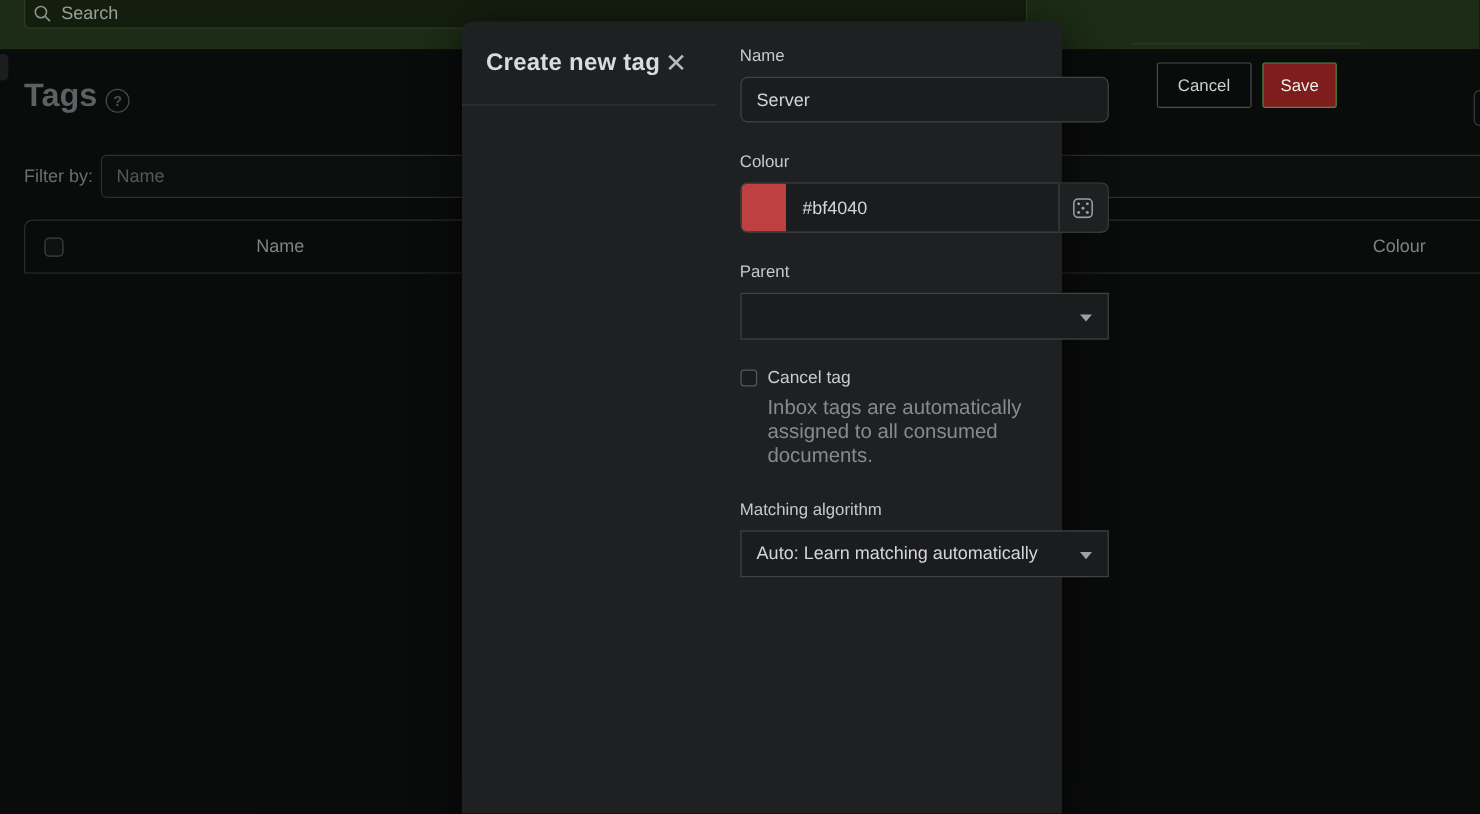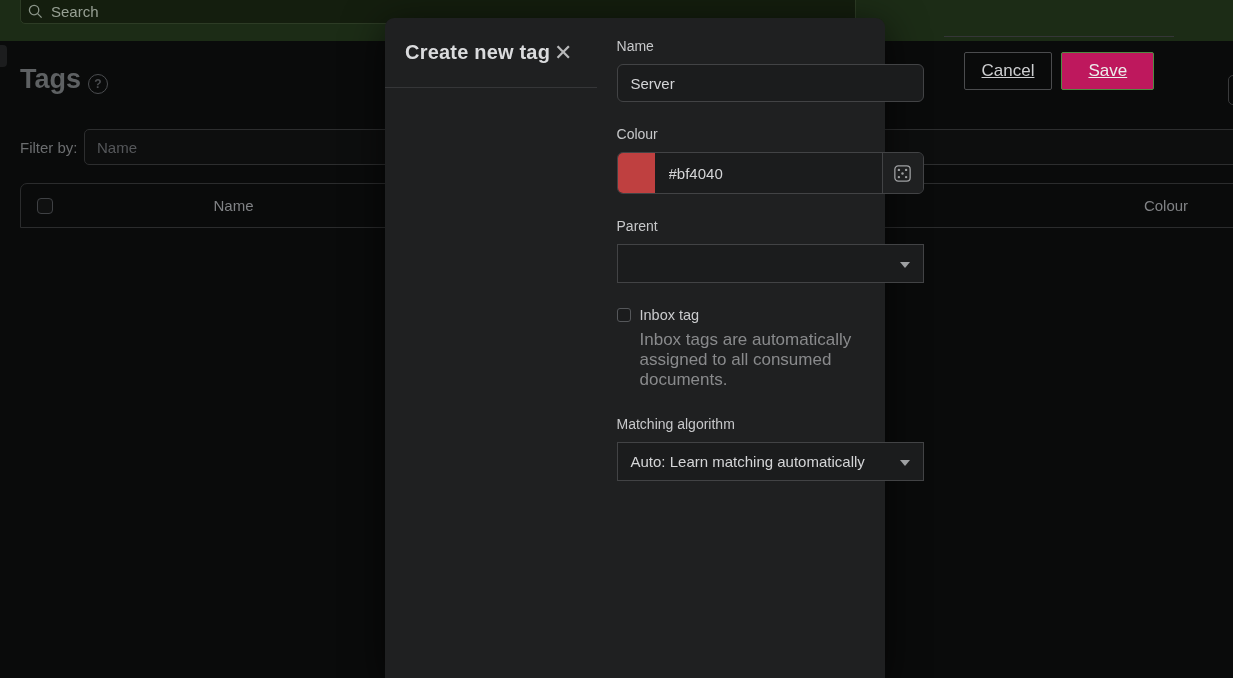--- a/index.html
+++ b/index.html
@@ -79,23 +79,23 @@
   .check-label { font-size:14.5px; color:#cbccce; }
   .check-hint { margin:7px 0 0 23px; font-size:17px; color:#898a8c; }
   
   .perm-box { height:40px; border:1px solid #3c3d3f; border-radius:6px; display:flex;
               align-items:center; justify-content:space-between; padding:0 14px;
               cursor:pointer; margin-bottom:0; }
   .perm-label { font-size:15px; color:#3f9244; }
   
   .modal-footer { flex:0 0 auto; margin-top:18px; border-top:1px solid #353638;
                   padding:15px 20px; display:flex; justify-content:flex-end; gap:9px; }
-  .btn { height:38px; border-radius:2px; font-size:17px; cursor:pointer; font-family:inherit;text-decoration:underline; }
+  .btn { height:38px; border-radius:2px; font-size:14px; cursor:pointer; font-family:inherit; }
   .btn-cancel { background:transparent; border:1px solid #4b4c4e; color:#cdced0; padding:0 17px; }
-  .btn-save { background:#be185d; border:1px solid #4f8b42; color:#eceeec; padding:0 26px; }
+  .btn-save { background:#7f1d1d; border:1px solid #4f8b42; color:#eceeec; padding:0 14px; }
 </style>
 </head>
 <body>
 
 <div class="navbar">
   <div class="searchbox">
     <div class="inner">
       <span style="display:flex;">
         <svg width="15" height="15" viewBox="0 0 16 16" fill="none">
           <circle cx="6.5" cy="6.5" r="5" stroke="#8c968a" stroke-width="1.4"></circle>
@@ -163,21 +163,21 @@
       <label class="flabel">Parent</label>
       <div class="select">
         <span class="sel-value"></span>
         <span class="caret"></span>
       </div>
     </div>
 
     <div class="fgroup" style="margin-bottom:26px;">
       <div class="check-row">
         <input type="checkbox" class="m-check" style="">
-        <span class="check-label">Inbox tag</span>
+        <span class="check-label">Cancel tag</span>
       </div>
       <div class="check-hint">Inbox tags are automatically assigned to all consumed documents.</div>
     </div>
 
     <div class="fgroup">
       <label class="flabel">Matching algorithm</label>
       <div class="select">
         <span class="sel-value">Auto: Learn matching automatically</span>
         <span class="caret"></span>
       </div>

